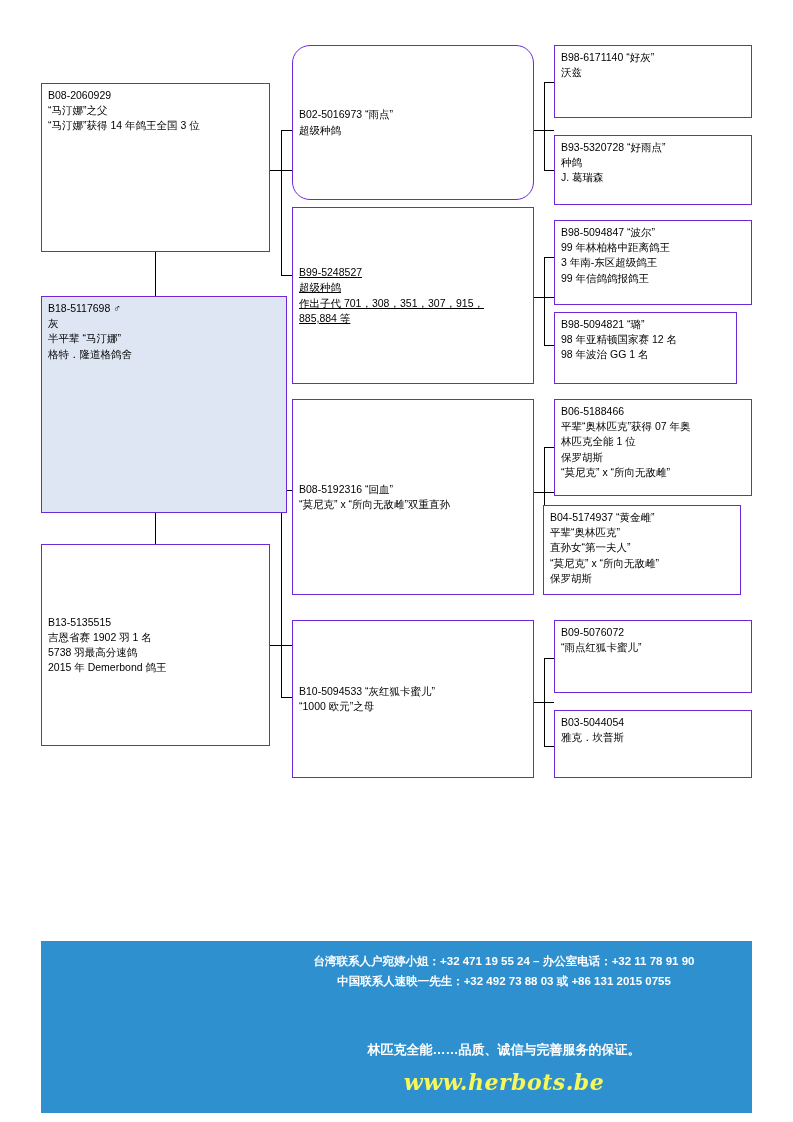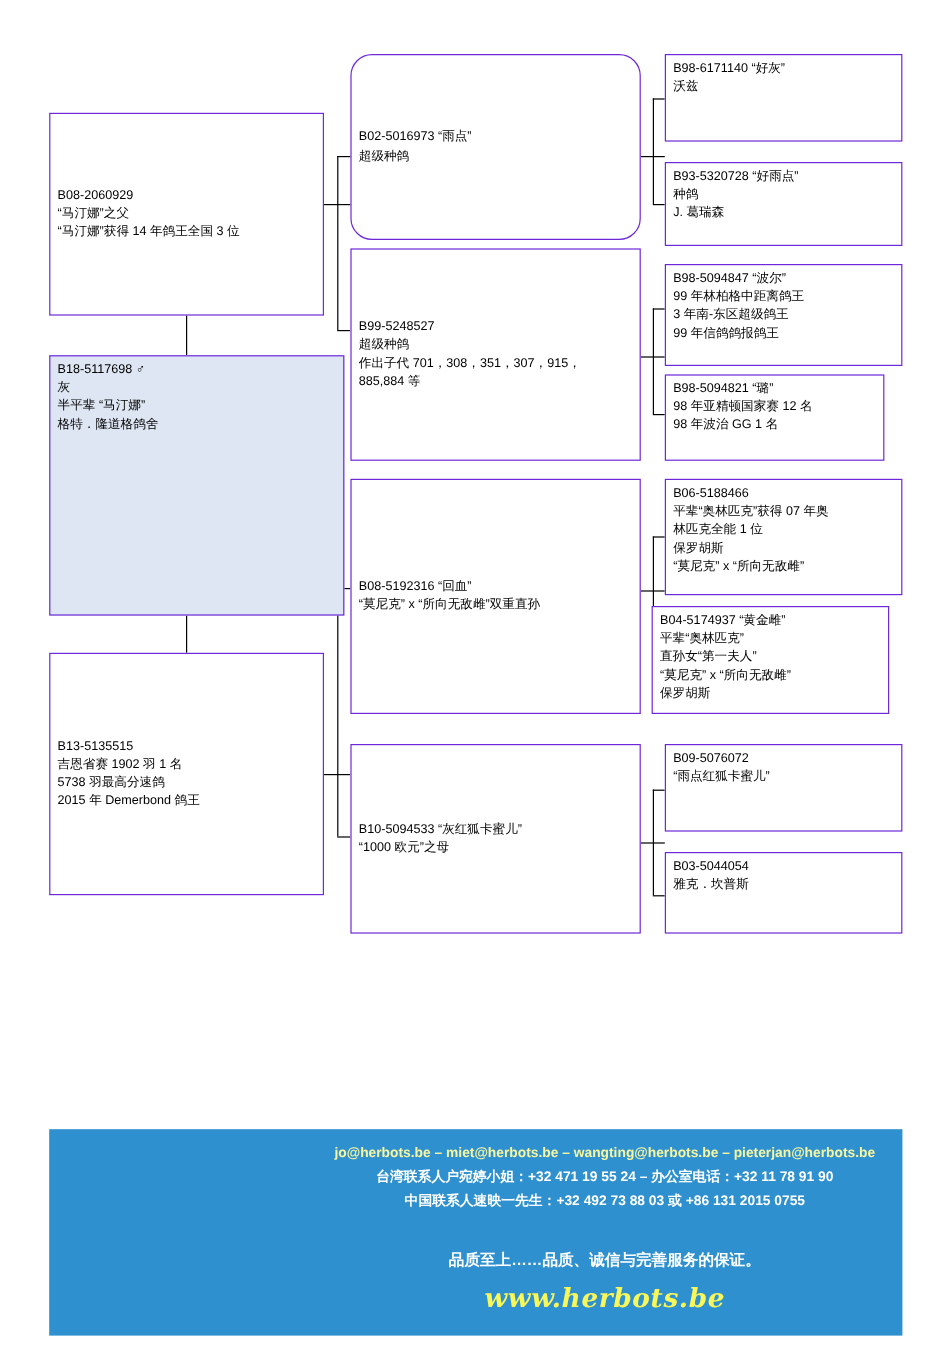--- a/index.html
+++ b/index.html
@@ -177,39 +177,39 @@
   <div class="conn h" style="left:544px; top:658px; width:10px;"></div>
   <div class="conn h" style="left:544px; top:746px; width:10px;"></div>
 
   <div class="box subject" style="left:41px; top:296px; width:246px; height:217px;">
     <span class="ln">B18-5117698    ♂</span>
     <span class="ln">灰</span>
     <span class="ln">半平辈 “马汀娜”</span>
     <span class="ln">格特．隆道格鸽舍</span>
   </div>
 
-  <div class="box" style="left:41px; top:83px; width:229px; height:169px; display:flex; flex-direction:column; justify-content:center;margin-top:11px;">
+  <div class="box" style="left:41px; top:83px; width:229px; height:169px; display:flex; flex-direction:column; justify-content:flex-start;">
     <span class="ln">B08-2060929</span>
     <span class="ln">“马汀娜”之父</span>
     <span class="ln">“马汀娜”获得 14 年鸽王全国 3 位</span>
   </div>
 
   <div class="box" style="left:41px; top:544px; width:229px; height:202px; display:flex; flex-direction:column; justify-content:center;">
     <span class="ln">B13-5135515</span>
     <span class="ln">吉恩省赛 1902 羽 1 名</span>
     <span class="ln">5738 羽最高分速鸽</span>
     <span class="ln">2015 年 Demerbond 鸽王</span>
   </div>
 
   <div class="box" style="left:292px; top:45px; width:242px; height:155px; display:flex; flex-direction:column; justify-content:center;border-radius:18px;">
     <span class="ln">B02-5016973    “雨点”</span>
     <span class="ln">超级种鸽</span>
   </div>
 
-  <div class="box" style="left:292px; top:207px; width:242px; height:177px; display:flex; flex-direction:column; justify-content:center;">
+  <div class="box" style="left:292px; top:207px; width:242px; height:177px; display:flex; flex-direction:column; justify-content:center;text-decoration:underline;">
     <span class="ln">B99-5248527</span>
     <span class="ln">超级种鸽</span>
     <span class="ln">作出子代 701，308，351，307，915，</span>
     <span class="ln">885,884 等</span>
   </div>
 
   <div class="box" style="left:292px; top:399px; width:242px; height:196px; display:flex; flex-direction:column; justify-content:center;">
     <span class="ln">B08-5192316    “回血”</span>
     <span class="ln">“莫尼克” x “所向无敌雌”双重直孙</span>
   </div>
@@ -265,22 +265,21 @@
   </div>
 
   <div class="box" style="left:554px; top:710px; width:198px; height:68px;">
     <span class="ln">B03-5044054</span>
     <span class="ln">雅克．坎普斯</span>
   </div>
 
   <div class="banner">
 
     <div class="contact">
-      <div class="email-line">jo@herbots.be – miet@herbots.be – wangting@herbots.be – pieterjan@herbots.be</div>
       <div class="cn-line">台湾联系人户宛婷小姐：+32 471 19 55 24 – 办公室电话：+32 11 78 91 90</div>
       <div class="cn-line">中国联系人速映一先生：+32 492 73 88 03 或 +86 131 2015 0755</div>
     </div>
 
-    <div class="slogan">品质至上……品质、诚信与完善服务的保证。</div>
+    <div class="slogan">林匹克全能……品质、诚信与完善服务的保证。</div>
     <a class="url" href="#">www.herbots.be</a>
   </div>
 
 </div>
 
 </body></html>

